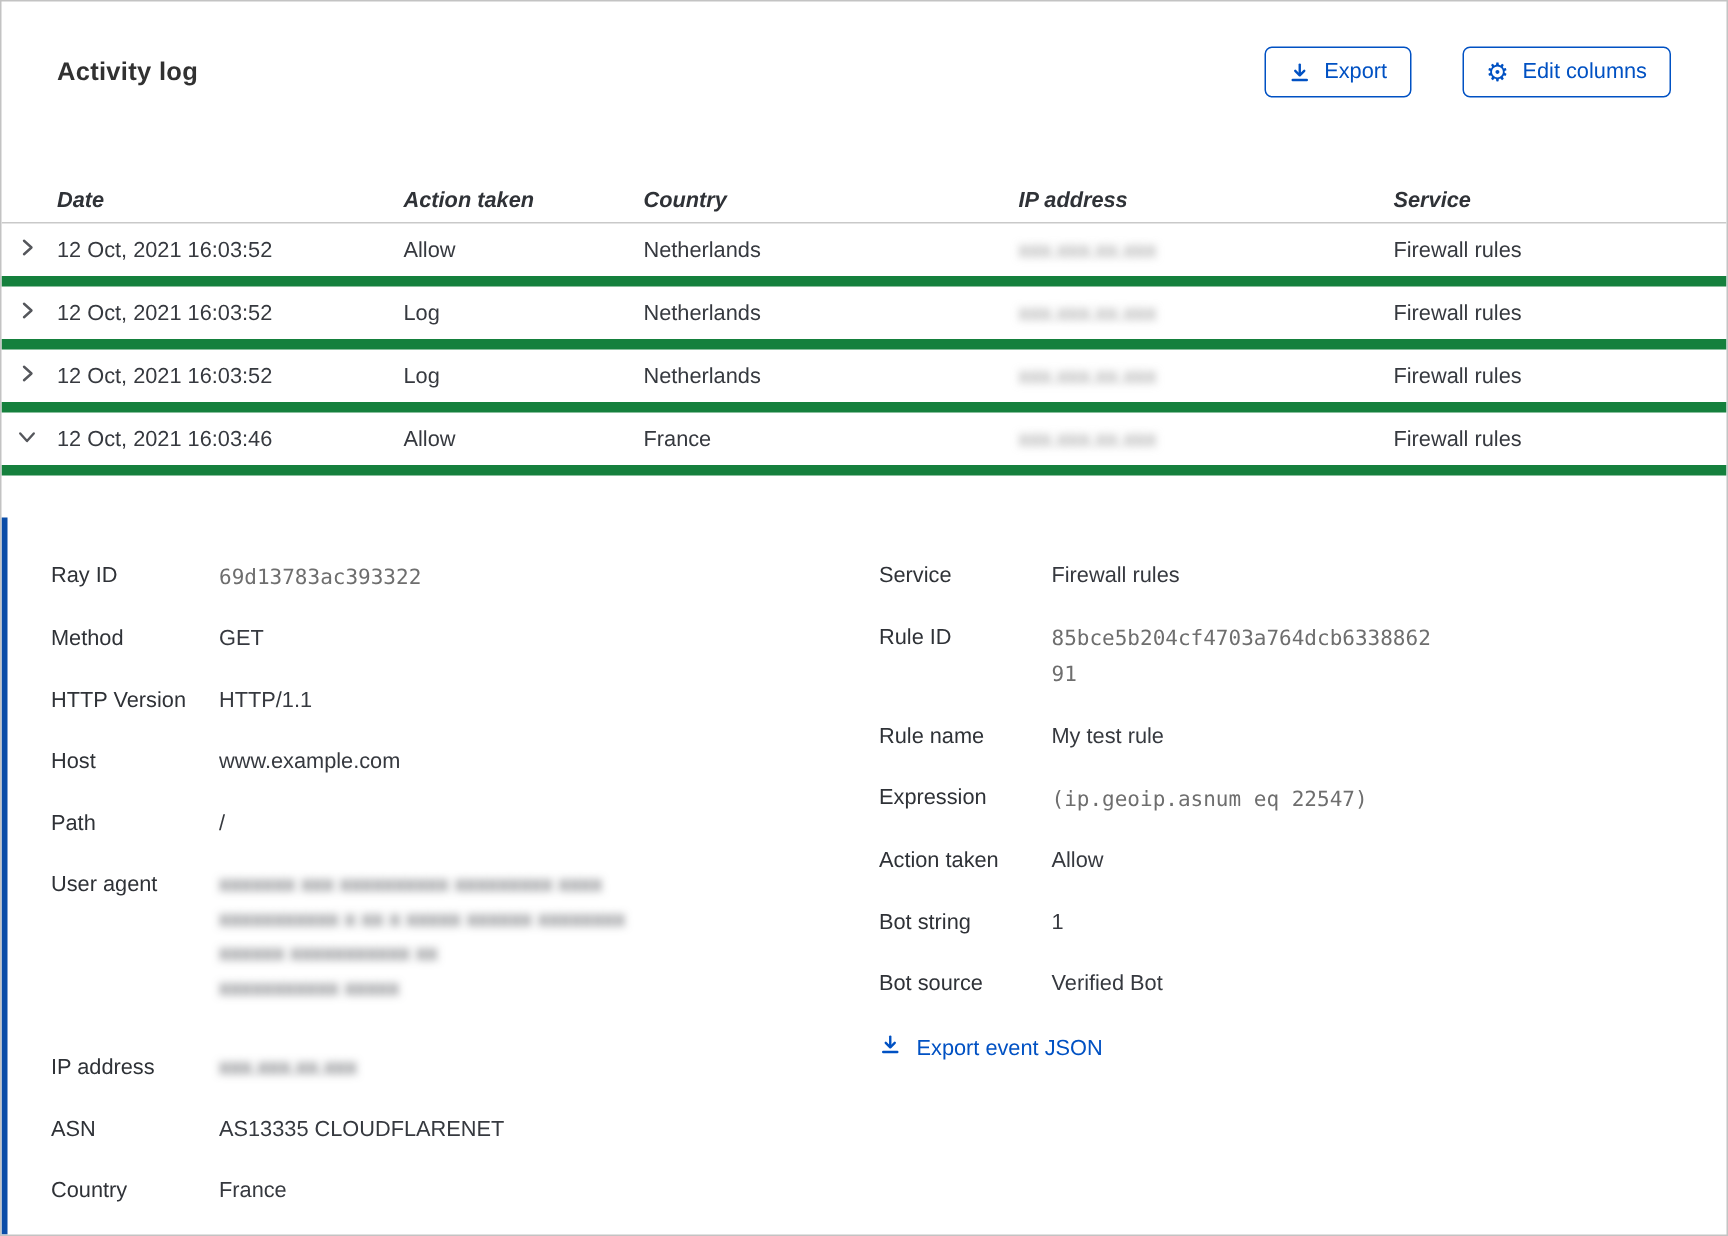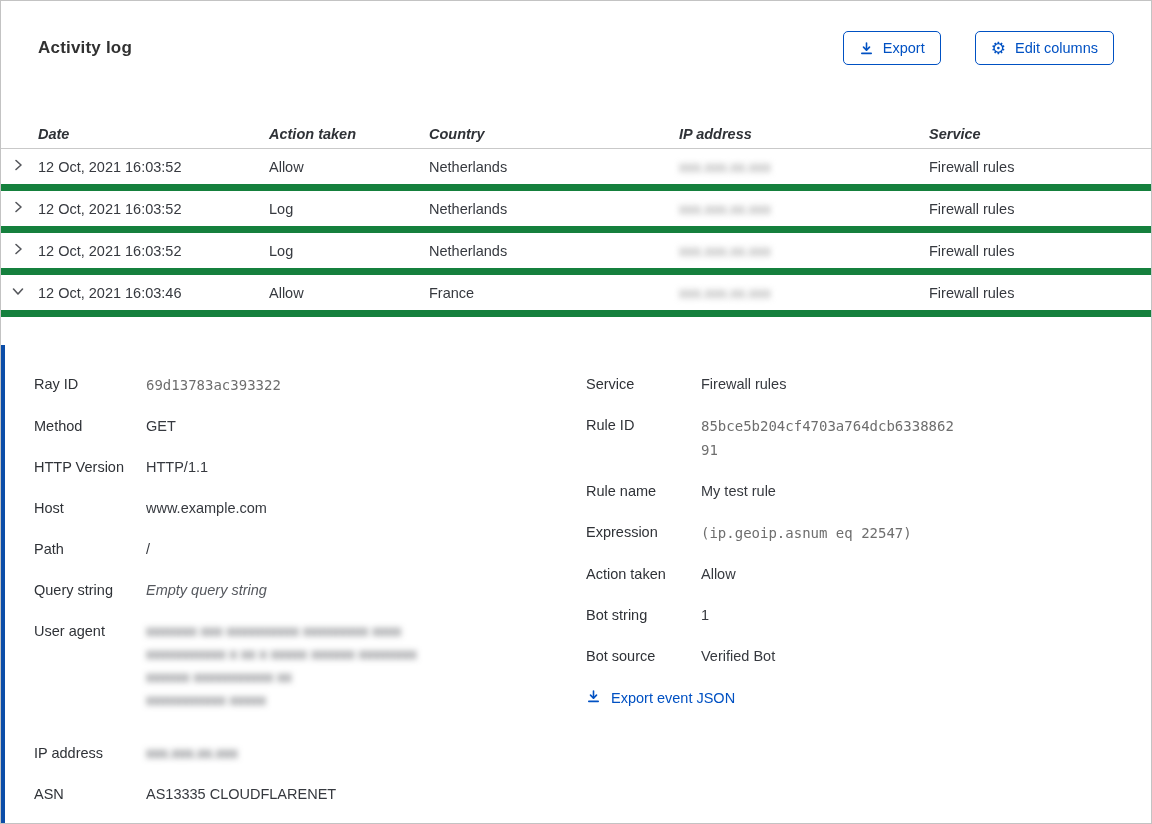--- a/index.html
+++ b/index.html
@@ -174,24 +174,20 @@
         <div class="fvalue">HTTP/1.1</div>
       </div>
       <div class="field">
         <div class="flabel">Host</div>
         <div class="fvalue">www.example.com</div>
       </div>
       <div class="field">
         <div class="flabel">Path</div>
         <div class="fvalue">/</div>
       </div>
-      <div class="field">
-        <div class="flabel">Query string</div>
-        <div class="fvalue italicval">Empty query string</div>
-      </div>
       <div class="field gap-after">
         <div class="flabel">User agent</div>
         <div class="fvalue blurred ua-lines">
           <div>xxxxxxx xxx xxxxxxxxxx xxxxxxxxx xxxx</div>
           <div>xxxxxxxxxxx x xx x xxxxx xxxxxx xxxxxxxx</div>
           <div>xxxxxx xxxxxxxxxxx xx</div>
           <div>xxxxxxxxxxx xxxxx</div>
         </div>
       </div>
       <div class="field">

